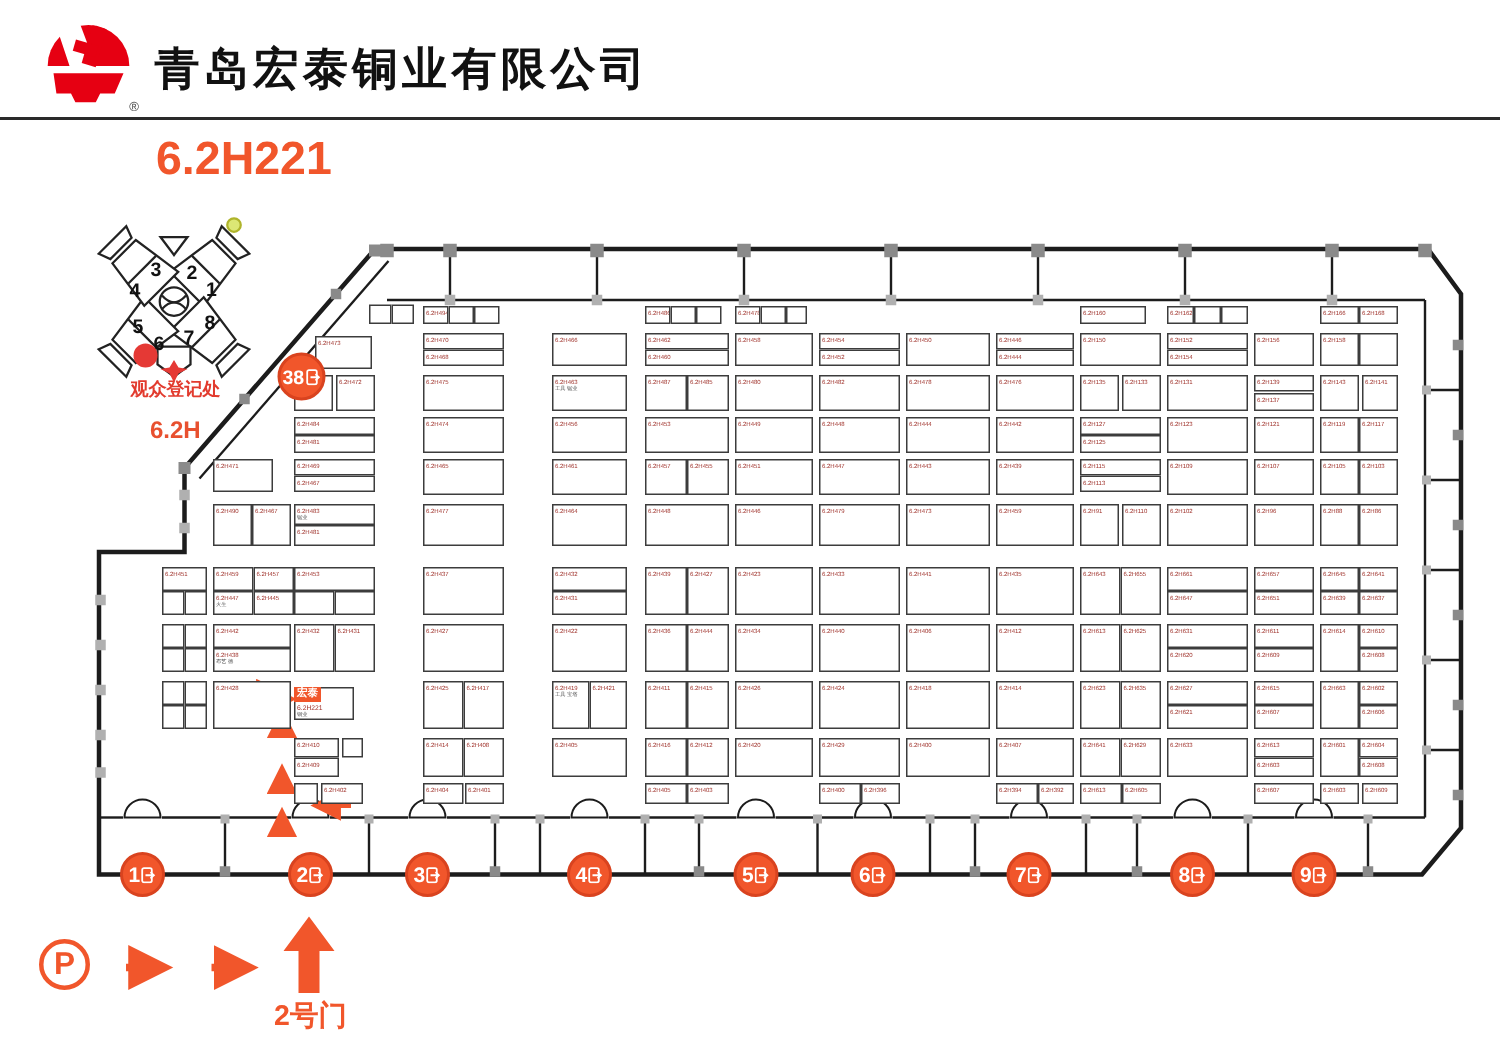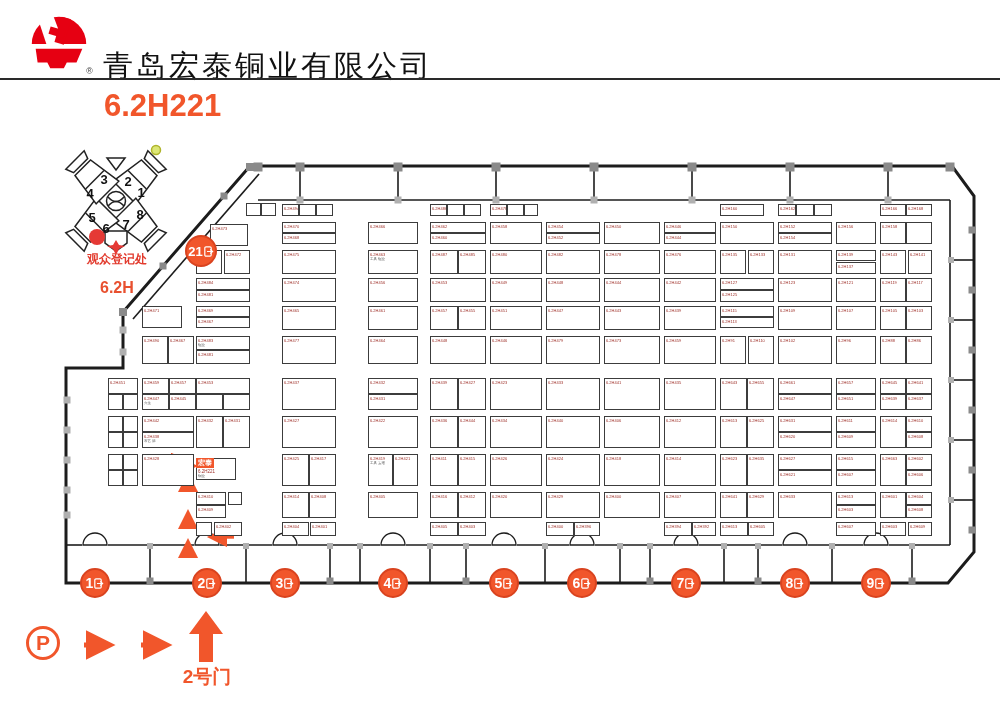--- a/index.html
+++ b/index.html
@@ -1,21 +1,21 @@
 <!DOCTYPE html>
 <html><head>
 <meta charset="utf-8">
 <style>
   html,body{margin:0;padding:0;background:#fff;}
   body{width:1000px;height:701px;position:relative;overflow:hidden;
        font-family:"Liberation Sans","DejaVu Sans",sans-serif;}
   
   #logo{position:absolute;left:24px;top:6px;width:70px;height:72px;}
-  #company{position:absolute;left:103px;top:26px;font-size:30px;font-weight:normal;
-           color:#111;letter-spacing:3px;white-space:nowrap;margin-top:20px;}
+  #company{position:absolute;left:103px;top:26px;font-size:30px;font-weight:bold;
+           color:#111;letter-spacing:3px;white-space:nowrap;}
   #divider{position:absolute;left:0;top:78px;width:1000px;height:0;border-top:2px solid #2a2a2a;}
   #boothno{position:absolute;left:104px;top:88px;font-size:31px;font-weight:bold;color:#f1562b;}
   
   #reg-label{position:absolute;left:62px;top:251px;width:110px;text-align:center;
              font-size:12px;font-weight:bold;color:#e23b2e;}
   #hall-label{position:absolute;left:100px;top:279px;font-size:16px;font-weight:bold;color:#e8502f;}
   
   #plan-svg{position:absolute;left:0;top:0;width:1000px;height:701px;}
   #booths{position:absolute;left:0;top:0;width:1000px;height:701px;pointer-events:none;}
   .booth{position:absolute;box-sizing:border-box;border:1px solid #3c3c3c;background:#fff;
@@ -520,21 +520,21 @@
       </svg>
     </div>
     <div class="gate" style="left: 861px; top: 568px; width: 30px; height: 30px;">
       <span class="num" style="font-size:14px">9</span>
       <svg width="10" height="11" viewBox="0 0 10 11">
         <rect x="0.8" y="0.8" width="6.4" height="9.4" rx="1.2" fill="none" stroke="#fff" stroke-width="1.2"></rect>
         <path d="M3,5.5 H8 M6.3,3.4 L8.6,5.5 L6.3,7.6" fill="none" stroke="#fff" stroke-width="1.2"></path>
       </svg>
     </div>
     <div class="gate" style="left: 185px; top: 235px; width: 32px; height: 32px;">
-      <span class="num" style="font-size:13px">21</span>
+      <span class="num" style="font-size:13px">38</span>
       <svg width="10" height="11" viewBox="0 0 10 11">
         <rect x="0.8" y="0.8" width="6.4" height="9.4" rx="1.2" fill="none" stroke="#fff" stroke-width="1.2"></rect>
         <path d="M3,5.5 H8 M6.3,3.4 L8.6,5.5 L6.3,7.6" fill="none" stroke="#fff" stroke-width="1.2"></path>
       </svg>
     </div>
   </div>
 
 <div id="parking">P</div>
 <div id="gate2-label">2号门</div>
 

